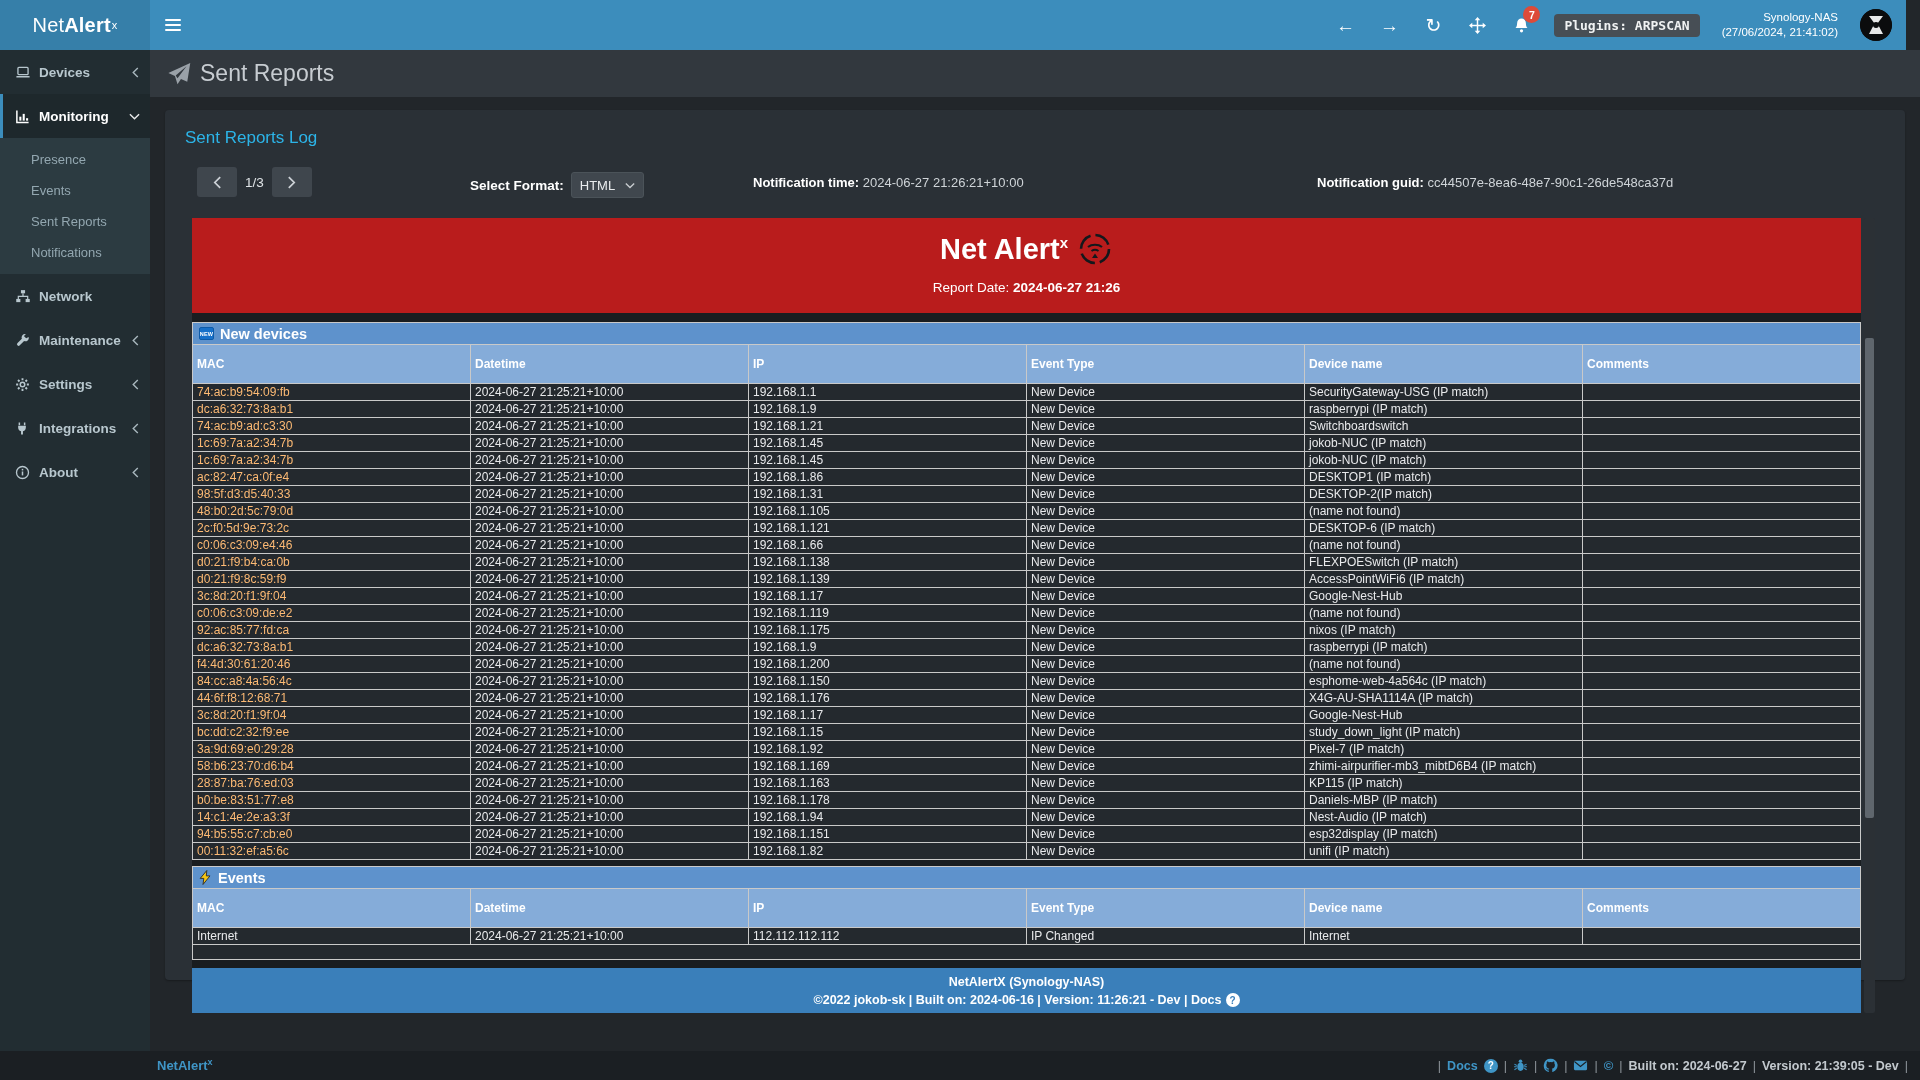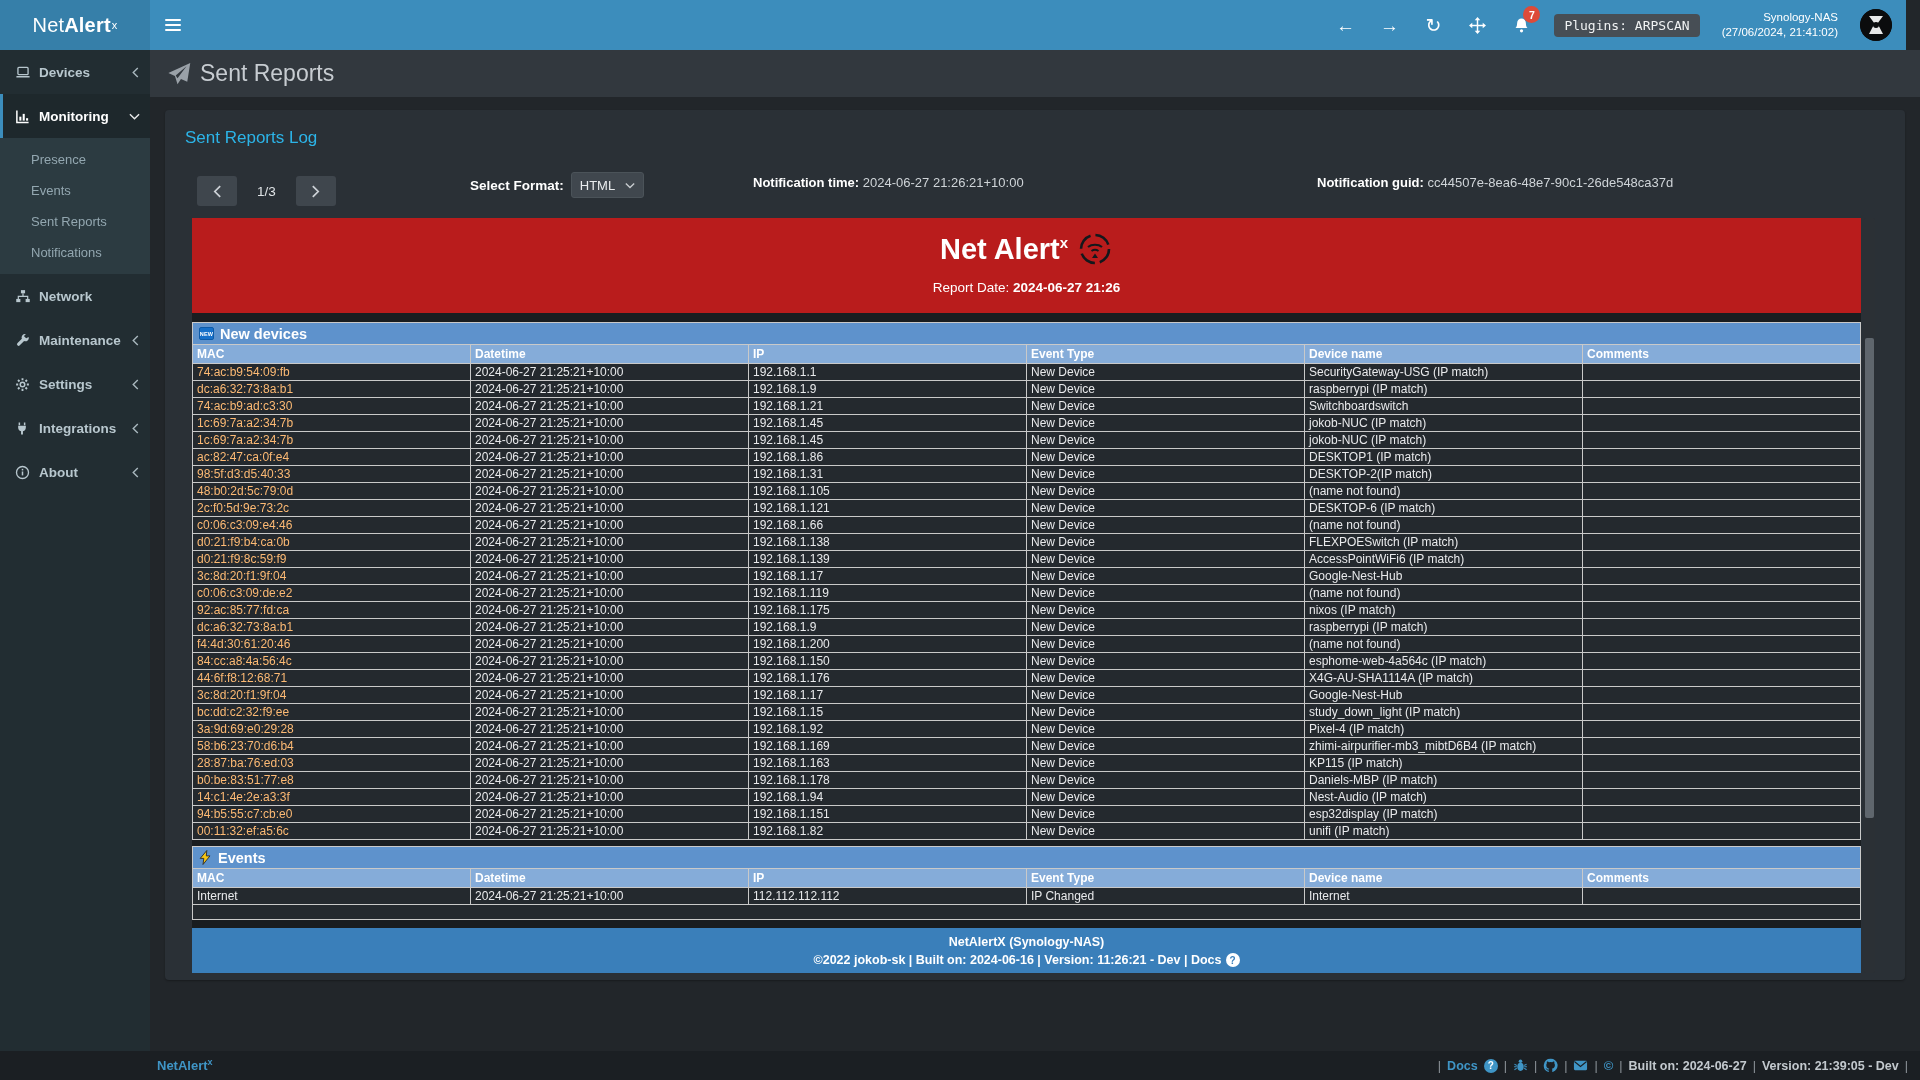--- a/index.html
+++ b/index.html
@@ -17,21 +17,21 @@
     align-items:center; gap:3px; cursor:pointer; background:transparent; border:none; }
   .hamburger span { display:block; width:16px; height:2px; background:#fff; border-radius:1px; }
   .nav-right { margin-left:auto; display:flex; align-items:center; gap:22px; padding-right:14px; }
   .nav-icon { color:#fff; font-size:19px; line-height:1; display:flex; align-items:center;
     justify-content:center; width:22px; height:22px; cursor:pointer; background:none; border:none; }
   .bell-wrap { position:relative; }
   .badge { position:absolute; top:-8px; right:-8px; background:#dd4b39; color:#fff;
     font-size:10.5px; font-weight:bold; border-radius:50%; width:17px; height:17px;
     display:flex; align-items:center; justify-content:center; }
   .plugins-pill { background:#474e55; color:#f0f2f3; font-family:"DejaVu Sans Mono", monospace;
-    font-size:13px; padding:4px 10px; border-radius:4px; white-space:nowrap; cursor:pointer; }
+    font-size:13px; padding:4px 10px; border-radius:4px; white-space:nowrap; cursor:pointer;font-weight:bold; }
   .host-block { color:#fff; font-size:11.5px; line-height:1.3; text-align:right; }
   .avatar { width:32px; height:32px; border-radius:50%; background:#0b0c0d; display:flex;
     align-items:center; justify-content:center; cursor:pointer; overflow:hidden; }
 
   
   .sidebar { position:absolute; top:50px; left:0; width:150px; bottom:29px; background:#222d32; z-index:20; }
   .side-item { display:flex; align-items:center; height:44px; padding:0 10px 0 12px;
     color:#b8c7ce; font-size:13.5px; font-weight:bold; cursor:pointer; border-left:3px solid transparent; }
   .side-item .s-icon { width:17px; height:15px; margin-right:7px; flex:0 0 17px; display:flex; align-items:center; }
   .side-item .chev { margin-left:auto; width:9px; height:11px; opacity:.9; }
@@ -44,21 +44,21 @@
   .content-header { position:absolute; left:150px; top:50px; right:0; height:47px; background:#32383e;
     display:flex; align-items:center; padding-left:17px; color:#c7ccd1; font-size:23px; z-index:10; }
   .content-header .ph-icon { width:24px; height:24px; margin-right:9px; color:#9aa1a8; }
   .content { position:absolute; left:150px; top:97px; right:0; bottom:29px; background:#22262a; padding:13px 15px; }
   .card { background:#2a3036; border-radius:4px; height:870px; position:relative;
     box-shadow:0 1px 2px rgba(0,0,0,.3); padding-top:10px; }
   .log-link { display:inline-block; margin:8px 0 0 20px; color:#2cb4e8; font-size:17px;
     text-decoration:none; cursor:pointer; }
 
   .toolbar { position:relative; height:42px; margin-top:18px; }
-  .pager { position:absolute; left:32px; top:10px; display:flex; align-items:center; gap:20px; }
+  .pager { position:absolute; left:32px; top:1px; display:flex; align-items:center; gap:8px; }
   .pg-btn { width:40px; height:30px; background:#3f464d; border:none; border-radius:3px;
     color:#ccd1d6; display:flex; align-items:center; justify-content:center; cursor:pointer; }
   .pg-btn svg { width:9px; height:13px; }
   .pg-num { color:#dfe3e6; font-size:13.5px; }
   .format-group { position:absolute; left:305px; top:6px; display:flex; align-items:center; gap:7px; }
   .format-label { color:#fff; font-weight:bold; font-size:13.5px; }
   .select { background:#40474e; border:1px solid #4b5359; border-radius:3px; color:#e9ecee;
     font-size:13px; height:26px; padding:0 8px; display:flex; align-items:center; gap:10px; cursor:pointer; }
   .select .chev-dn { width:10px; height:7px; opacity:.85; }
   .notif-time { position:absolute; left:588px; top:9px; font-size:13px; color:#cfd4d8; }
@@ -81,21 +81,21 @@
   .section-bar { background:#5e92cc; height:22px; display:flex; align-items:center; gap:6px;
     padding-left:6px; color:#fff; font-weight:bold; font-size:14.5px;
     border:1px solid #c9c9c9; border-bottom:none; }
   .new-icon { width:15px; height:13px; background:#1670c9; border-radius:2px; color:#fff;
     font-size:5.5px; font-weight:bold; display:flex; align-items:center; justify-content:center;
     border:1px solid #0d5aa8; letter-spacing:.2px; }
   .bolt-icon { width:13px; height:15px; }
 
   table.rpt { width:100%; border-collapse:collapse; table-layout:fixed; }
   table.rpt th { background:#85acd9; color:#fff; font-size:12px; font-weight:bold; text-align:left;
-    padding:2px 4px; border:1px solid #c9c9c9; height:17px; }
+    padding:12px 4px; border:1px solid #c9c9c9; height:17px; }
   table.rpt td { background:#24292e; color:#e9eaec; font-size:12px; padding:1px 4px;
     border:1px solid #c9c9c9; height:16px; white-space:nowrap; overflow:hidden; }
   a.mac-link { color:#fdba74; text-decoration:none; cursor:pointer; }
   .events-table { margin-top:0; }
   tr.empty-row td { height:15px; }
   .events-section { margin-top:6px; }
 
   .r-footer { margin-top:8px; background:#3a7fba; min-height:41px; color:#fff; text-align:center;
     font-size:12.5px; font-weight:bold; padding:7px 0 6px 0; }
   .r-footer .line2 { margin-top:4px; display:flex; align-items:center; justify-content:center; gap:4px; }
@@ -515,21 +515,21 @@
                 <td>192.168.1.15</td>
                 <td>New Device</td>
                 <td>study_down_light (IP match)</td>
                 <td></td>
               </tr>
               <tr>
                 <td><a class="mac-link">3a:9d:69:e0:29:28</a></td>
                 <td>2024-06-27 21:25:21+10:00</td>
                 <td>192.168.1.92</td>
                 <td>New Device</td>
-                <td>Pixel-4 (IP match)</td>
+                <td>Pixel-7 (IP match)</td>
                 <td></td>
               </tr>
               <tr>
                 <td><a class="mac-link">58:b6:23:70:d6:b4</a></td>
                 <td>2024-06-27 21:25:21+10:00</td>
                 <td>192.168.1.169</td>
                 <td>New Device</td>
                 <td>zhimi-airpurifier-mb3_mibtD6B4 (IP match)</td>
                 <td></td>
               </tr>

